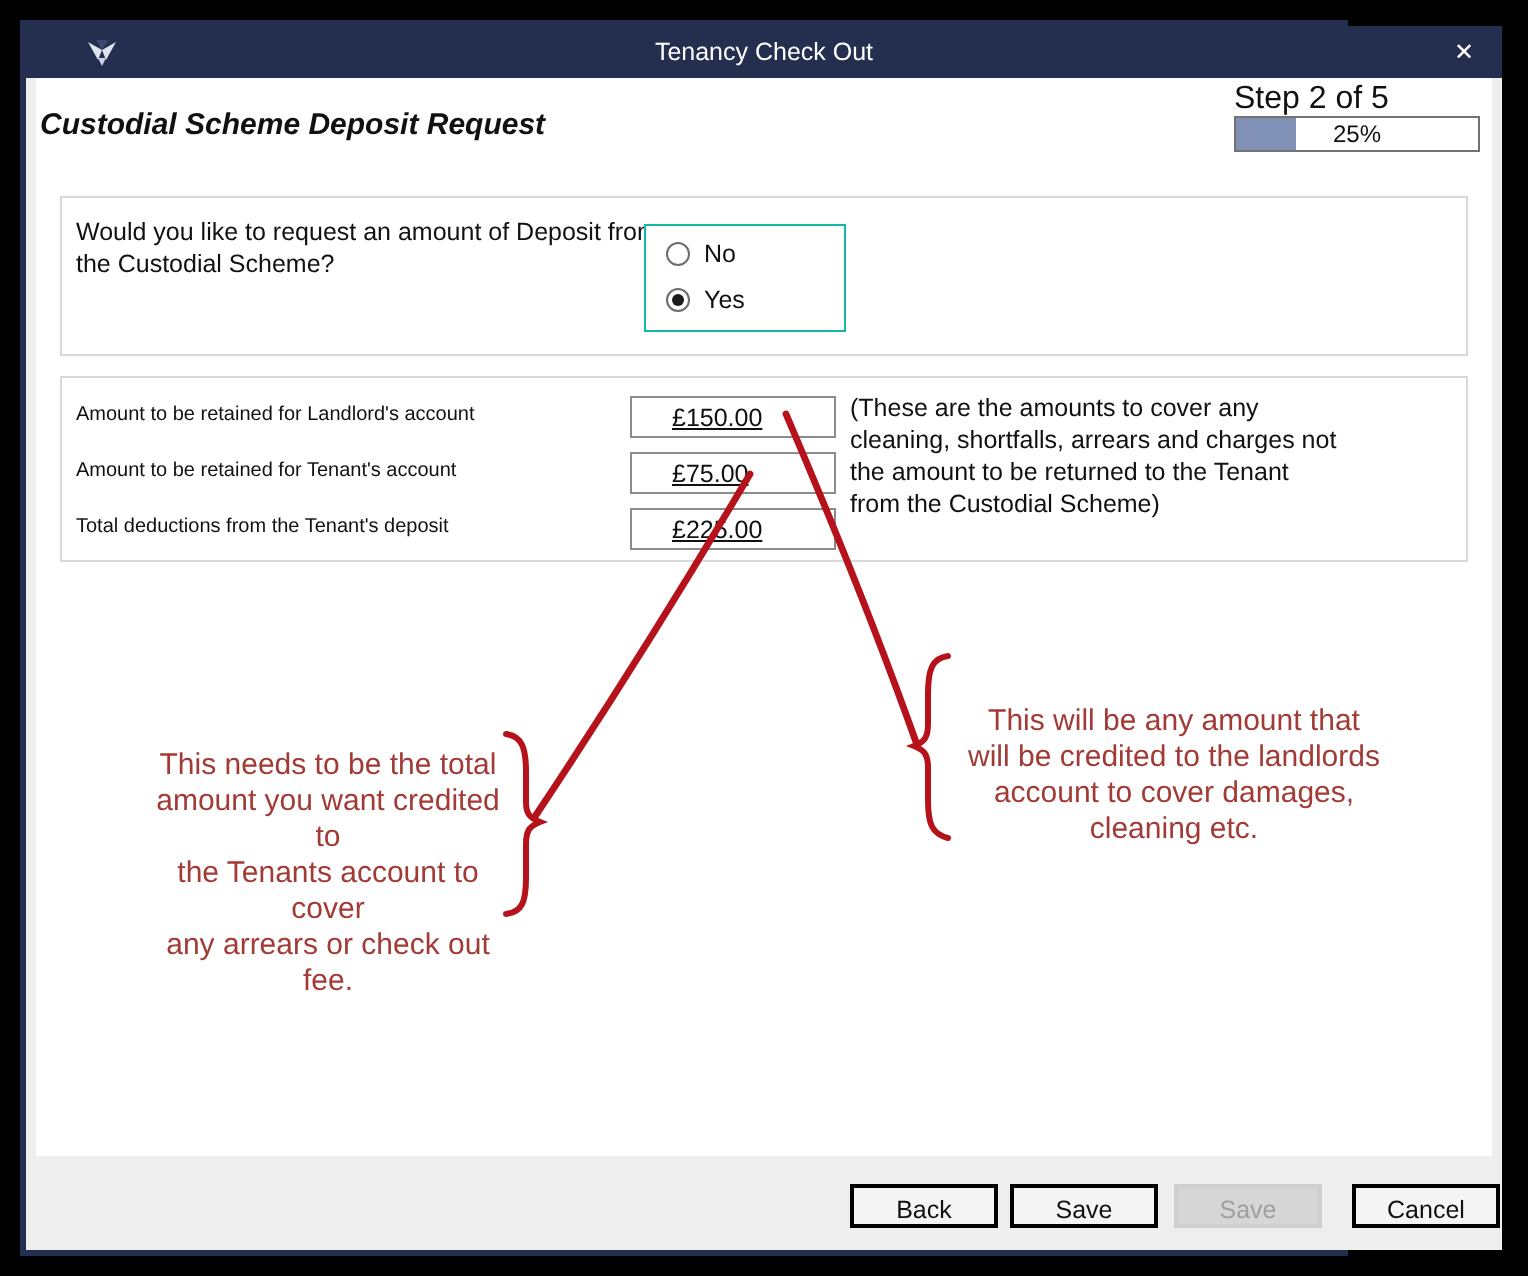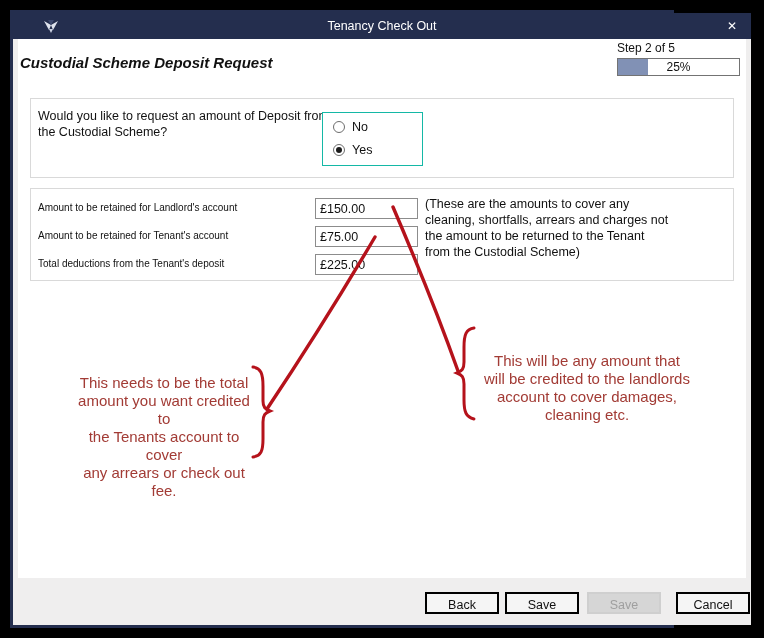--- a/index.html
+++ b/index.html
@@ -12,40 +12,40 @@
   .win-inner{position:absolute;left:3px;top:3px;width:738px;height:612px;background:#efeeee;}
   
   .titlebar{position:absolute;left:0;top:0;width:738px;height:26px;background:#242e4e;color:#fff;}
   .titlebar .title{position:absolute;left:0;right:0;top:0;height:26px;line-height:26px;text-align:center;font-size:12.5px;color:#fff;}
   .logo{position:absolute;left:28px;top:3px;width:20px;height:20px;}
   .close-btn{position:absolute;right:10px;top:4px;width:18px;height:18px;line-height:18px;text-align:center;
     color:#fff;font-size:12px;font-weight:bold;cursor:pointer;}
   
   .main-panel{position:absolute;left:5px;top:26px;width:728px;height:539px;background:#ffffff;}
   .page-title{position:absolute;left:7px;top:41px;font-size:15px;font-weight:bold;color:#111;font-style:italic;}
-  .step-label{position:absolute;left:604px;top:28px;font-size:12px;color:#111;}
+  .step-label{position:absolute;left:604px;top:28px;font-size:16px;color:#111;}
   .progress{position:absolute;left:604px;top:45px;width:123px;height:18px;background:#fff;border:1px solid #737373;box-sizing:border-box;}
   .progress .fill{position:absolute;left:0;top:0;bottom:0;background:#8191b5;}
   .progress .pct{position:absolute;left:0;right:0;top:0;line-height:16px;text-align:center;font-size:12px;color:#111;}
   
   .groupbox{position:absolute;border:1px solid #d9d9d9;background:#fff;box-sizing:border-box;}
   .gb-question{left:17px;top:85px;width:704px;height:80px;}
   .gb-amounts{left:17px;top:175px;width:704px;height:93px;}
   .question-label{position:absolute;left:25px;top:95px;width:292px;font-size:12.5px;line-height:16px;color:#111;}
   .radio-box{position:absolute;left:309px;top:99px;width:101px;height:54px;border:1px solid #14b8a6;box-sizing:border-box;background:#fff;}
   .radio-row{position:absolute;left:10px;height:14px;display:flex;align-items:center;cursor:pointer;}
   .radio-row.r0{top:7px;}
   .radio-row.r1{top:30px;}
   .radio-circle{width:12px;height:12px;border:1px solid #6d6d6d;border-radius:50%;background:#fff;box-sizing:border-box;position:relative;flex:0 0 auto;}
   .radio-circle.on::after{content:"";position:absolute;left:2px;top:2px;width:6px;height:6px;border-radius:50%;background:#1c1c1c;}
   .radio-label{margin-left:7px;font-size:12.5px;color:#111;}
   
   .amt-label{position:absolute;left:25px;font-size:10px;color:#111;}
   .amt-input{position:absolute;left:302px;width:103px;height:21px;border:1px solid #8c8c8c;box-sizing:border-box;
-    font-family:"Liberation Sans",sans-serif;font-size:12.5px;color:#111;padding:0 4px;background:#fff;}
+    font-family:"Liberation Sans",sans-serif;font-size:12.5px;color:#111;padding:0 20px;background:#fff;text-decoration:underline;}
   .note-text{position:absolute;left:412px;top:183px;font-size:12.5px;line-height:16px;color:#111;}
   
   .ann-svg{position:absolute;left:0;top:0;width:738px;height:612px;pointer-events:none;}
   .ann-text{position:absolute;text-align:center;font-size:15px;line-height:18px;color:#a23b35;}
   .ann-left{left:62px;top:361px;width:178px;}
   .ann-right{left:465px;top:339px;width:218px;}
   
   .footer-btn{position:absolute;top:579px;width:74px;height:22px;background:#f5f5f5;border:2px solid #000000;
     font-family:"Liberation Sans",sans-serif;font-size:12.5px;color:#111;text-align:center;line-height:20px;cursor:pointer;box-sizing:border-box;}
   .footer-btn:disabled{background:#d6d6d6;border-color:#cfcfcf;color:#9f9f9f;cursor:default;}

